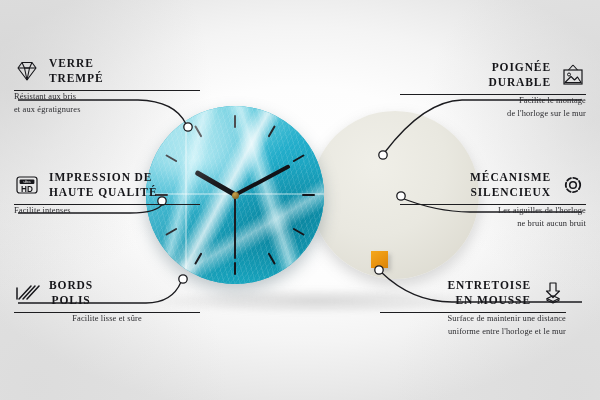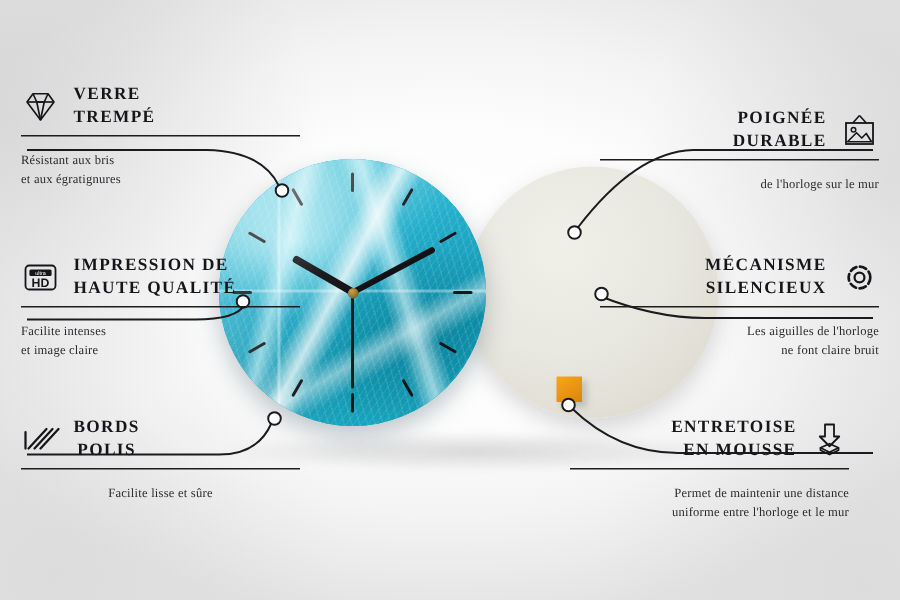--- a/index.html
+++ b/index.html
@@ -183,36 +183,36 @@
     height: 1px;
     background: #1d1d20;
     margin-top: 5px;
     width: 100%;
   }
   .co-sub {
     font-family: "Liberation Serif", serif;
     font-size: 8.4px;
     line-height: 1.45;
     color: #2a2a2e;
-    margin-top: 10px;
+    margin-top: 0;
     letter-spacing: .15px;
   }
   .ico {
     width: 26px;
     height: 26px;
     flex: 0 0 26px;
     display: block;
   }
   .ico svg { display: block; }
 
   
   #co-verre      { left: 14px;  top: 56px;  }
   #co-impression { left: 14px;  top: 170px; }
   #co-bords      { left: 14px;  top: 278px; text-align: center; }
-  #co-poignee    { left: 400px; top: 72px;  }
+  #co-poignee    { left: 400px; top: 60px;  }
   #co-mecanisme  { left: 400px; top: 170px; }
   #co-entretoise { left: 380px; top: 278px; }
 </style>
 </head>
 <body>
 
 <div id="stage">
 
   <div class="product">
 
@@ -308,21 +308,20 @@
         </svg>
       </span>
       <div>
         <div class="co-title"><span>IMPRESSION DE</span></div>
         <div class="co-title"><span>HAUTE QUALITÉ</span></div>
       </div>
     </div>
     <div class="co-rule"></div>
     <div class="co-sub">
       <div>Facilite intenses</div>
-      <div>et image claire</div>
     </div>
   </div>
 
   <div class="callout left" id="co-bords">
     <div class="co-head">
       <span class="ico">
         <svg viewBox="0 0 26 26" width="26" height="26">
           <g stroke="#16161a" stroke-width="1.5" stroke-linecap="round">
             <path d="M5,19 L17,6"></path>
             <path d="M9,19 L21,6"></path>
@@ -353,20 +352,21 @@
           <path d="M13,3 L8.5,8" fill="none" stroke="#16161a" stroke-width="1.1"></path>
           <path d="M13,3 L17.5,8" fill="none" stroke="#16161a" stroke-width="1.1"></path>
           <rect x="4" y="8" width="18" height="14" fill="none" stroke="#16161a" stroke-width="1.2"></rect>
           <circle cx="9" cy="12.5" r="1.5" fill="none" stroke="#16161a" stroke-width="1"></circle>
           <path d="M5,20.5 L11,14.5 L14.5,18 L17.5,15 L21,20.5 Z" fill="none" stroke="#16161a" stroke-width="1.1" stroke-linejoin="round"></path>
         </svg>
       </span>
     </div>
     <div class="co-rule"></div>
     <div class="co-sub">
+      <div>Facilite le montage</div>
       <div>de l'horloge sur le mur</div>
     </div>
   </div>
 
   <div class="callout right" id="co-mecanisme">
     <div class="co-head">
       <div>
         <div class="co-title"><span>MÉCANISME</span></div>
         <div class="co-title"><span>SILENCIEUX</span></div>
       </div>
@@ -375,21 +375,21 @@
           <g fill="none" stroke="#16161a" stroke-width="1.8" stroke-linecap="round">
             <circle cx="13" cy="13" r="7.2" stroke-dasharray="4.4 2.4"></circle>
             <circle cx="13" cy="13" r="3.3" stroke-width="1.5"></circle>
           </g>
         </svg>
       </span>
     </div>
     <div class="co-rule"></div>
     <div class="co-sub">
       <div>Les aiguilles de l'horloge</div>
-      <div>ne font claire bruit</div>
+      <div>ne bruit aucun bruit</div>
     </div>
   </div>
 
   <div class="callout right" id="co-entretoise">
     <div class="co-head">
       <div>
         <div class="co-title"><span>ENTRETOISE</span></div>
         <div class="co-title"><span>EN MOUSSE</span></div>
       </div>
       <span class="ico">
@@ -397,18 +397,18 @@
           <g fill="none" stroke="#16161a" stroke-width="1.2" stroke-linejoin="round">
             <path d="M10,3 L16,3 L16,11 L19.5,11 L13,17.5 L6.5,11 L10,11 Z"></path>
             <path d="M7,18.5 L13,15.8 L19,18.5 L13,21.5 Z"></path>
             <path d="M7,18.5 L7,20.2 L13,23 L19,20.2 L19,18.5"></path>
           </g>
         </svg>
       </span>
     </div>
     <div class="co-rule"></div>
     <div class="co-sub">
-      <div>Permet de maintenir une distance</div>
+      <div>Surface de maintenir une distance</div>
       <div>uniforme entre l'horloge et le mur</div>
     </div>
   </div>
 
 </div>
 
 </body></html>

